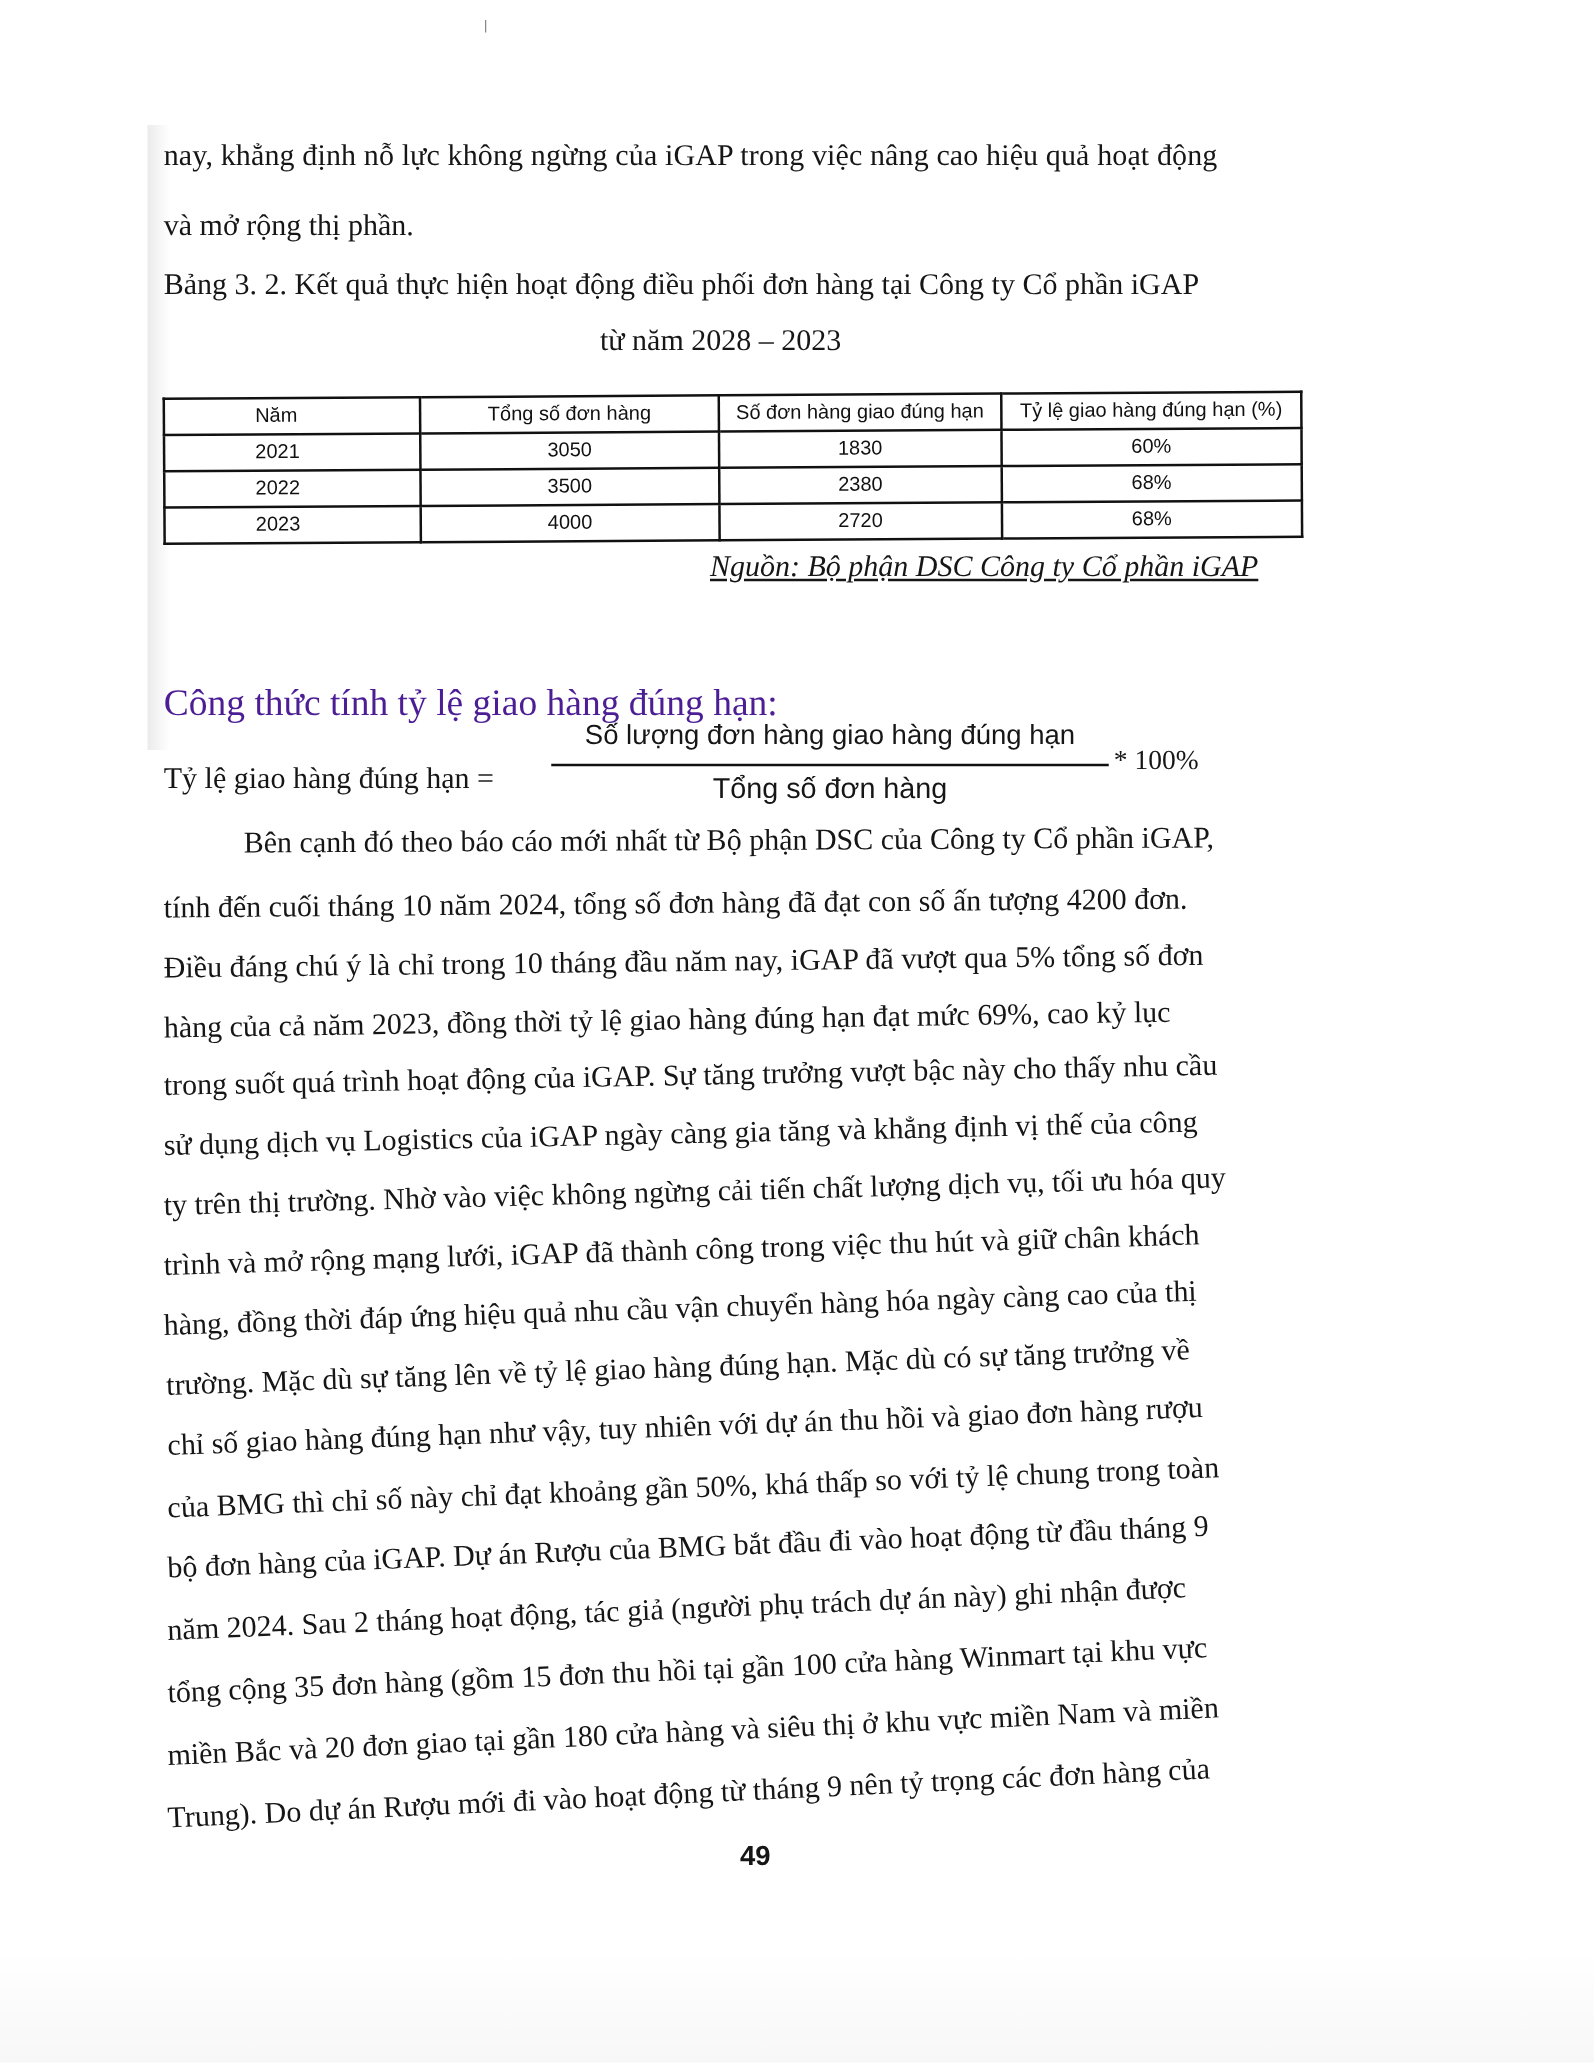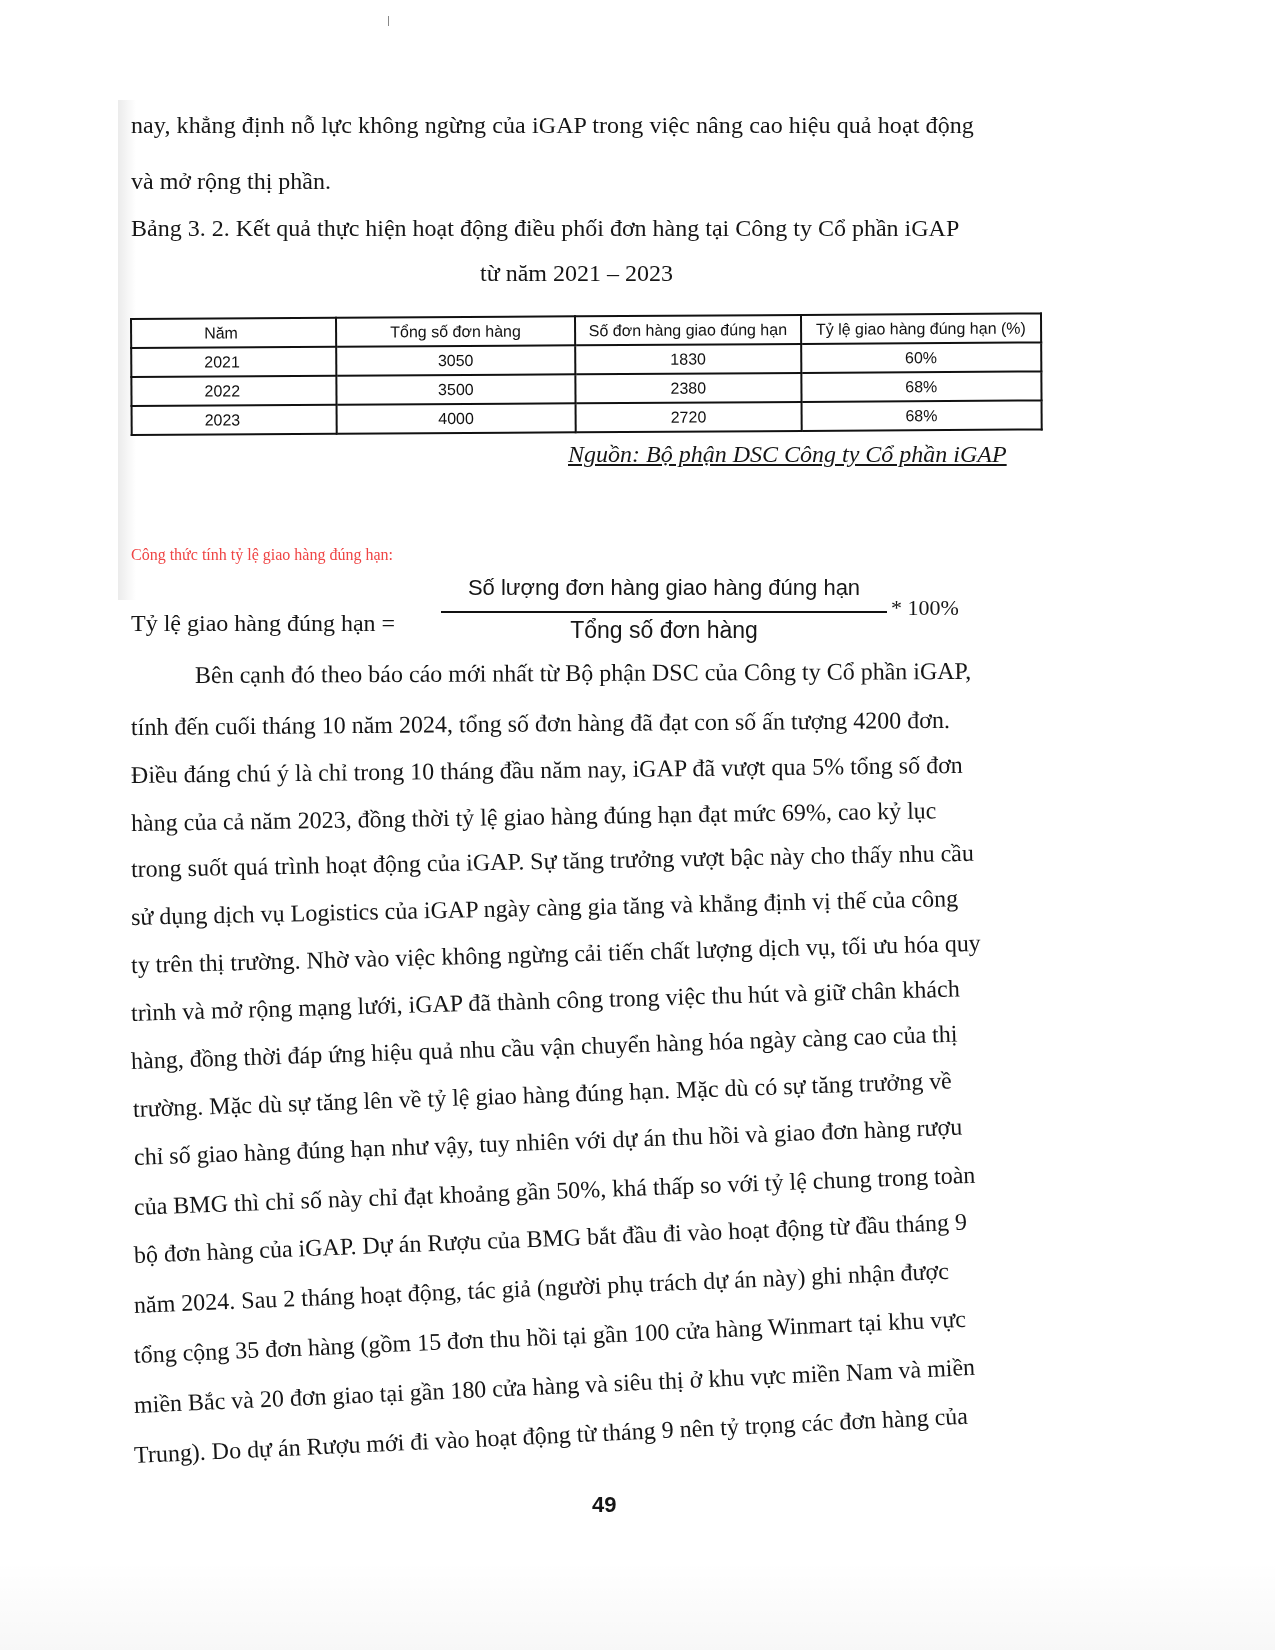--- a/index.html
+++ b/index.html
@@ -90,22 +90,22 @@
       top: 441px;
       font-size: 24px;
       font-style: italic;
       white-space: nowrap;
       text-decoration: underline;
     }
     .formula-intro {
       position: absolute;
       left: 131px;
       top: 546px;
-      font-size: 16px;
-      color: #ef4444;
+      font-size: 30px;
+      color: #4c1d95;
       white-space: nowrap;
     }
     .formula {
       position: absolute;
       left: 131px;
       top: 575px;
       width: 900px;
       height: 80px;
     }
     .formula .lhs {
@@ -151,35 +151,34 @@
       white-space: nowrap;
       text-align: center;
     }
     .page-number {
       position: absolute;
       left: 592px;
       top: 1472px;
       font-family: "Liberation Sans", "DejaVu Sans", sans-serif;
       font-weight: bold;
       font-size: 22px;
-      margin-top: 20px;
     }
   </style>
 </head>
 <body>
 
 <div class="scan-shadow-left"></div>
 <div class="scan-bottom"></div>
 <div class="top-mark"></div>
 
 <div class="line" style="left:131px; top:110px; letter-spacing:0.1px;">nay, khẳng định nỗ lực không ngừng của iGAP trong việc nâng cao hiệu quả hoạt động</div>
 <div class="line" style="left:131px; top:166px;">và mở rộng thị phần.</div>
 
 <div class="caption" style="left:131px; top:213px;">Bảng 3. 2. Kết quả thực hiện hoạt động điều phối đơn hàng tại Công ty Cổ phần iGAP</div>
-<div class="caption" style="left:480px; top:258px;">từ năm 2021 – 2023</div>
+<div class="caption" style="left:480px; top:258px;">từ năm 2028 – 2023</div>
 
 <div class="table-wrap">
   <table class="data">
     <colgroup>
       <col style="width:205px">
       <col style="width:240px">
       <col style="width:226px">
       <col style="width:241px">
     </colgroup>
     <thead>

